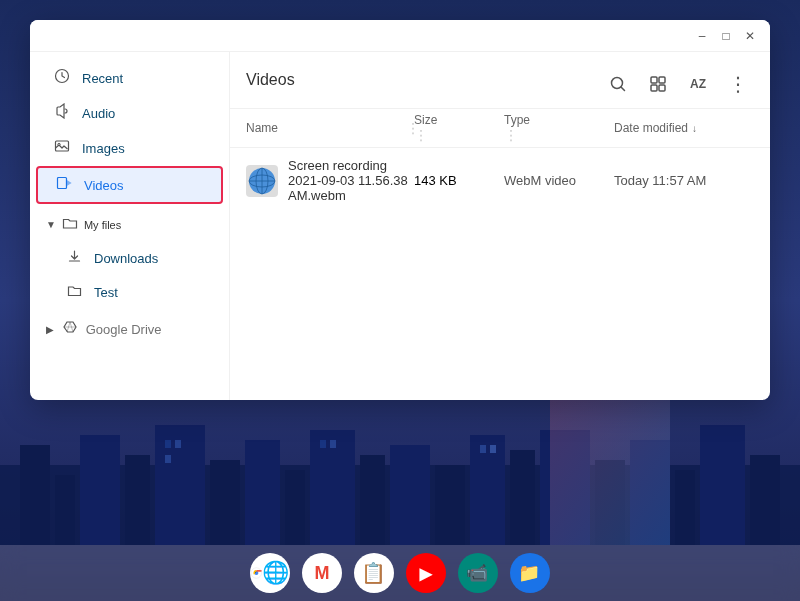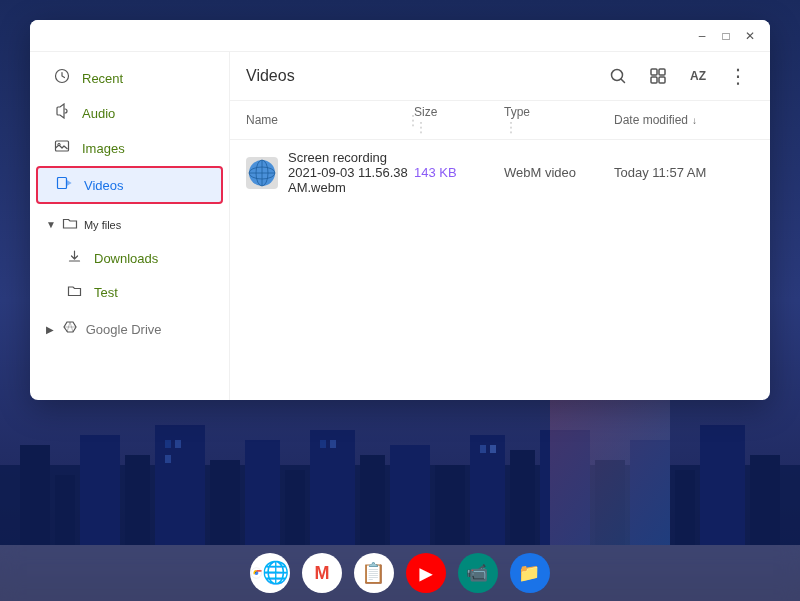--- a/index.html
+++ b/index.html
@@ -99,21 +99,21 @@
       padding: 8px 0;
       border-right: 1px solid #f0f0f0;
       overflow-y: auto;
     }
     .sidebar-item {
       display: flex;
       align-items: center;
       padding: 7px 16px;
       cursor: pointer;
       font-size: 13px;
-      color: #4d7c0f;
+      color: #0c4a6e;
       gap: 10px;
       border-radius: 4px;
       margin: 1px 6px;
     }
     .sidebar-item.active {
       background: #e8f0fe;
       color: #1a73e8;
       border: 2px solid #e8294f;
     }
     .sidebar-item .icon {
@@ -183,20 +183,21 @@
     .toolbar-action-btn {
       width: 32px;
       height: 32px;
       display: flex;
       align-items: center;
       justify-content: center;
       cursor: pointer;
       border-radius: 50%;
       font-size: 16px;
       color: #555;
+      margin-top: 8px;
     }
 
     
     .col-headers {
       display: flex;
       align-items: center;
       padding: 4px 16px;
       border-bottom: 1px solid #f0f0f0;
       font-size: 12px;
       color: #666;
@@ -241,21 +242,21 @@
       overflow: hidden;
       flex-shrink: 0;
       margin-right: 10px;
       background: #ddd;
       display: flex;
       align-items: center;
       justify-content: center;
     }
     .file-thumb svg { width: 28px; height: 28px; }
     .file-name { flex: 1; }
-    .file-size { width: 90px; color: #8b5cf6; }
+    .file-size { width: 90px; color: #000000; }
     .file-type { width: 110px; color: #555; }
     .file-modified { width: 140px; color: #555; }
 
     
     .cityscape {
       position: absolute;
       bottom: 56px;
       left: 0;
       right: 0;
       height: 160px;

